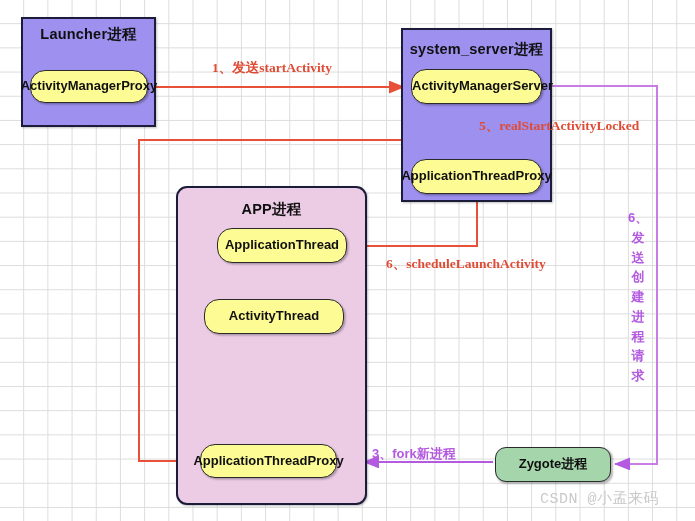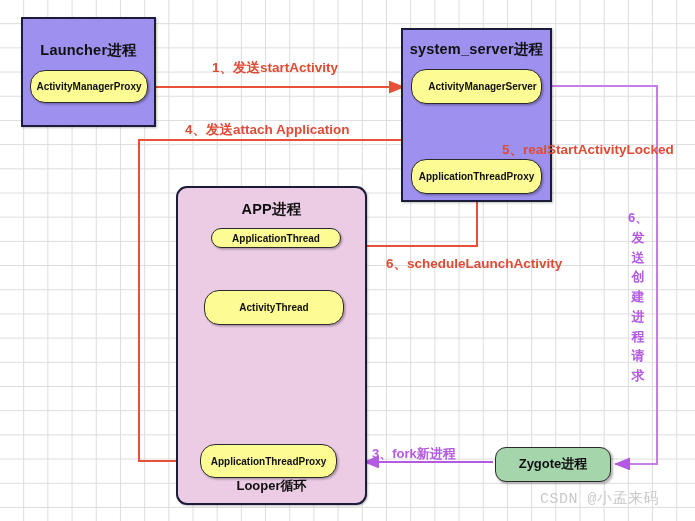--- a/index.html
+++ b/index.html
@@ -40,21 +40,21 @@
     text-align: center;
     font-weight: bold;
     color: #101010;
     font-size: 14.5px;
     letter-spacing: 0.2px;
   }
   #launcher-proc {
     left: 21px; top: 17px; width: 135px; height: 110px;
     background: #9d90ee;
   }
-  #launcher-proc .proc-title { top: 22px; }
+  #launcher-proc .proc-title { top: 6px; }
   #system-server-proc {
     left: 401px; top: 28px; width: 151px; height: 174px;
     background: #9d90ee;
   }
   #system-server-proc .proc-title { top: 10px; }
   #app-proc {
     left: 176px; top: 186px; width: 191px; height: 319px;
     background: #eccbe5;
     border-radius: 11px;
     padding-left: 44px;
@@ -73,50 +73,50 @@
   .node {
     position: absolute;
     box-sizing: border-box;
     background: #fdfb94;
     border: 1.6px solid #2b2b2b;
     border-radius: 15px;
     display: flex;
     align-items: center;
     justify-content: center;
     font-weight: bold;
-    font-size: 10px;
+    font-size: 13px;
     color: #101010;
     box-shadow: 1.5px 1.5px 2px rgba(0,0,0,0.28);
     text-align: center;
     line-height: 1.1;
   }
   #n-amp   { left: 30px;  top: 70px;  width: 118px; height: 33px; }
   #n-ams   { left: 411px; top: 69px;  width: 131px; height: 35px; padding-left: 12px; }
   #n-atp-ss{ left: 411px; top: 159px; width: 131px; height: 35px; }
-  #n-at    { left: 211px; top: 228px; width: 130px; height: 20px; }
-  #n-act   { left: 204px; top: 290px; width: 140px; height: 35px; }
+  #n-at    { left: 217px; top: 228px; width: 130px; height: 35px; }
+  #n-act   { left: 204px; top: 299px; width: 140px; height: 35px; }
   #n-atp-app{left: 200px; top: 444px; width: 137px; height: 34px; }
   #n-zygote{
     left: 495px; top: 447px; width: 116px; height: 35px;
     background: #a5d5ab;
     border-radius: 11px;
     font-size: 13px;
   }
   
   .lbl {
     position: absolute;
     font-weight: bold;
     white-space: nowrap;
     pointer-events: auto;
   }
-  .lbl-red    { color: #e04b35; }
+  .lbl-red    { color: #e04b35; font-family: Liberation Serif, serif; }
   .lbl-purple { color: #b35ae0; }
   #lbl1 { left: 212px; top: 59px;  font-size: 13.5px; }
   #lbl4 { left: 185px; top: 121px; font-size: 13.5px; }
-  #lbl5 { left: 502px; top: 117px; font-size: 13.5px; margin-top: 24px; }
+  #lbl5 { left: 479px; top: 117px; font-size: 13.5px; }
   #lbl6 { left: 386px; top: 255px; font-size: 13.5px; }
   #lbl3 { left: 372px; top: 445px; font-size: 13px; }
   #lbl2 {
     left: 628px; top: 208px;
     width: 20px;
     font-size: 13px;
     line-height: 1.52;
     text-align: center;
     white-space: normal;
     word-break: break-all;
@@ -169,30 +169,28 @@
   <div class="node" id="n-amp">ActivityManagerProxy</div>
 
   <div class="proc" id="system-server-proc">
     <div class="proc-title">system_server进程</div>
   </div>
   <div class="node" id="n-ams">ActivityManagerServer</div>
   <div class="node" id="n-atp-ss">ApplicationThreadProxy</div>
 
   <div class="proc" id="app-proc">
     <div class="proc-title">APP进程</div>
-    <div class="looper-label">Looper循环</div>
   </div>
   <div class="node" id="n-at">ApplicationThread</div>
   <div class="node" id="n-act">ActivityThread</div>
   <div class="node" id="n-atp-app">ApplicationThreadProxy</div>
 
   <div class="node" id="n-zygote">Zygote进程</div>
 
   <div class="lbl lbl-red" id="lbl1">1、发送startActivity</div>
   <div class="lbl lbl-purple" id="lbl2">6、发送创建进程请求</div>
   <div class="lbl lbl-purple" id="lbl3">3、fork新进程</div>
-  <div class="lbl lbl-red" id="lbl4">4、发送attach Application</div>
   <div class="lbl lbl-red" id="lbl5">5、realStartActivityLocked</div>
   <div class="lbl lbl-red" id="lbl6">6、scheduleLaunchActivity</div>
 
   <div id="watermark">CSDN @小孟来码</div>
 
 </div>
 
 </body></html>

